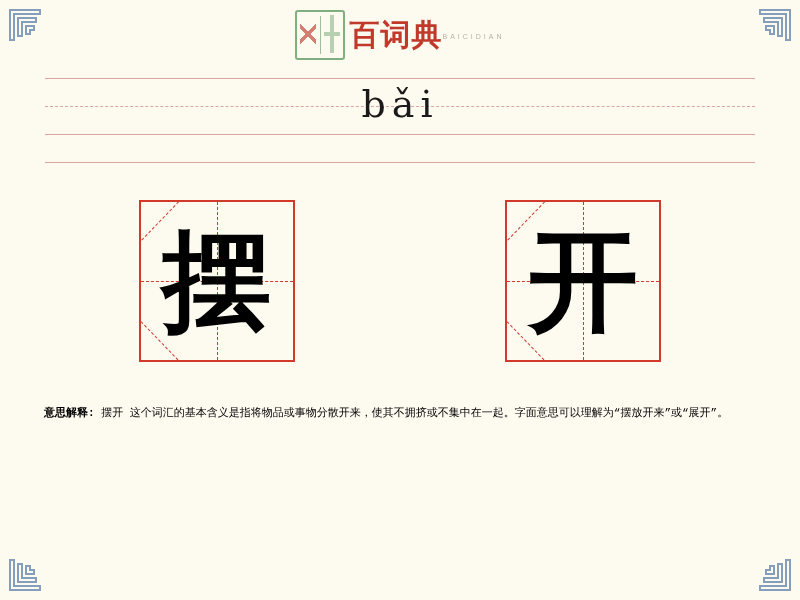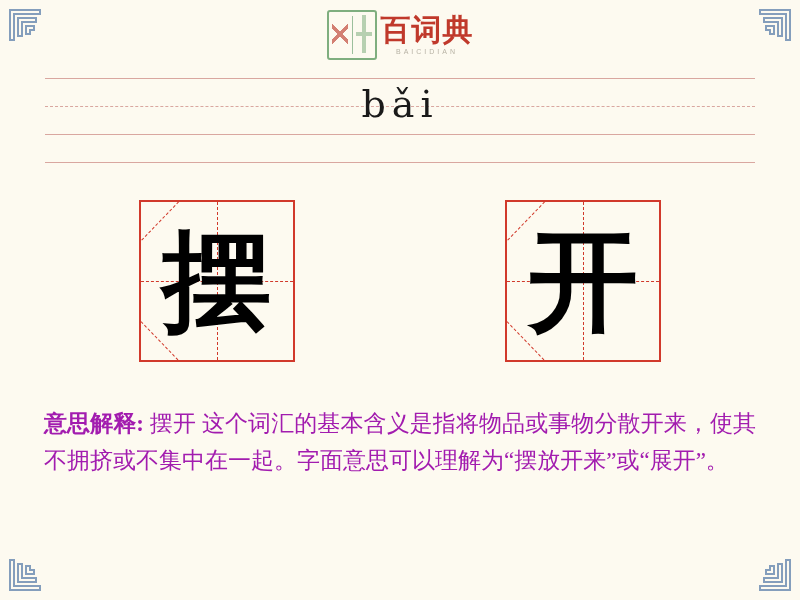--- a/index.html
+++ b/index.html
@@ -77,21 +77,21 @@
     top: 3px;
     width: 16px;
     height: 38px;
     background:
       linear-gradient(90deg, transparent 40%, #7fae7f 40%, #7fae7f 60%, transparent 60%),
       linear-gradient(0deg, transparent 45%, #7fae7f 45%, #7fae7f 55%, transparent 55%);
     opacity: .55;
   }
   .logo-text {
     display: flex;
-    flex-direction: column;
+    flex-direction: row;
     align-items: center;
     line-height: 1;
   }
   .logo-cn {
     font-size: 30px;
     letter-spacing: 1px;
     color: #c0392b;
     font-family: "DejaVu Sans", sans-serif;
     font-weight: bold;
   }
@@ -211,24 +211,24 @@
     font-family: "DejaVu Sans", sans-serif;
     font-weight: bold;
   }
 
   
   .explain {
     position: absolute;
     top: 405px;
     left: 44px;
     right: 44px;
-    font-size: 23px;
+    font-size: 11px;
     line-height: 1.62;
-    color: #a21caf;
-    font-family: Liberation Serif, serif;
+    color: #000000;
+    font-family: Liberation Mono, monospace;
     text-align: justify;
   }
   .explain .label {
     font-weight: bold;
   }
 </style>
 </head>
 <body>
 
 <svg class="corner corner-tl" viewBox="0 0 34 34">

